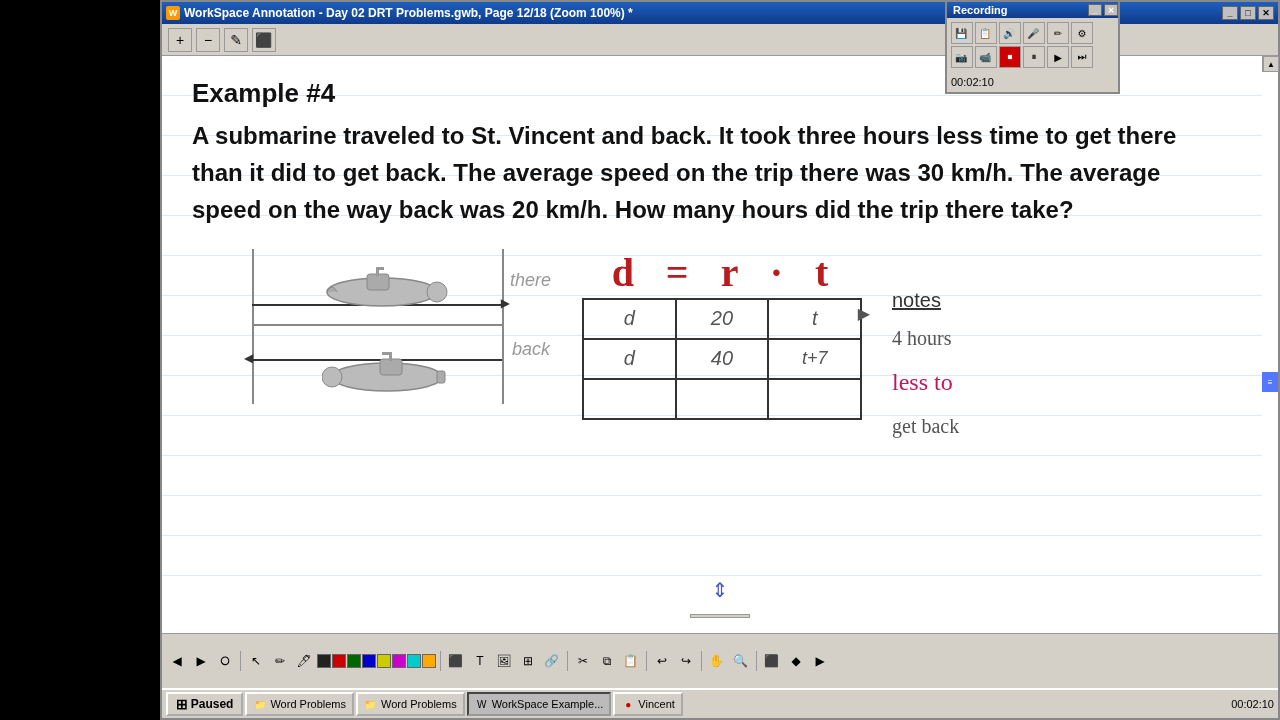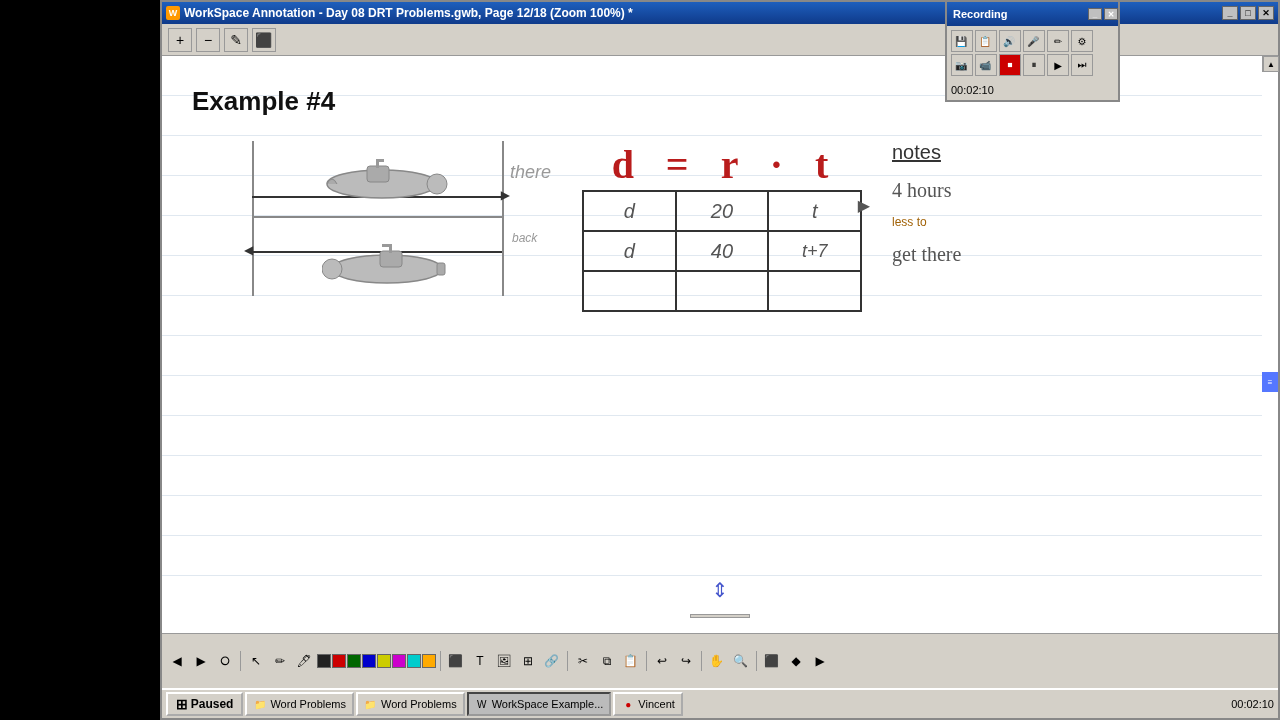--- a/index.html
+++ b/index.html
@@ -92,21 +92,21 @@
 
     
     .content-area {
       position: absolute;
       left: 0;
       top: 54px;
       right: 16px;
       bottom: 115px;
       background: #fff;
       overflow: hidden;
-      padding: 26px 30px;
+      padding: 18px 30px;
     }
 
     
     .content-area::before {
       content: '';
       position: absolute;
       left: 0; right: 0; top: 0; bottom: 0;
       background: repeating-linear-gradient(
         to bottom,
         transparent,
@@ -351,21 +351,21 @@
 </head>
 <body>
 
 <div class="left-area"></div>
 
 <div class="main-window">
 
   <div class="title-bar">
     <div class="title-bar-left">
       <div class="title-icon">W</div>
-      <span>WorkSpace Annotation - Day 08 DRT Problems.gwb, Page 12/18 (Zoom 100%) *</span>
+      <span>WorkSpace Annotation - Day 02 DRT Problems.gwb, Page 12/18 (Zoom 100%) *</span>
     </div>
     <div class="title-bar-buttons">
       <div class="title-btn">_</div>
       <div class="title-btn">□</div>
       <div class="title-btn">✕</div>
     </div>
   </div>
 
   <div class="toolbar">
     <div class="toolbar-btn">+</div>
@@ -379,20 +379,21 @@
   </div>
 
   <div style="position:absolute;right:0;top:370px;width:16px;height:20px;background:#5577ff;display:flex;align-items:center;justify-content:center;cursor:pointer;">
     <span style="color:white;font-size:8px;">≡</span>
   </div>
 
   <div class="content-area">
 
     <div class="example-text">
       <div style="margin-bottom:4px;">Example #4</div>
+      <div style="font-size:24px;line-height:1.55;">A submarine traveled to St. Vincent and back. It took three hours less time to get there than it did to get back.  The average speed on the trip there was 30 km/h.  The average speed on the way back was 20 km/h.  How many hours did the trip there take?</div>
     </div>
 
     <div class="diagram-area">
 
       <div class="submarine-container">
 
         <div style="position:absolute;left:60px;top:0;width:2px;height:155px;background:#888;"></div>
         <div style="position:absolute;left:310px;top:0;width:2px;height:155px;background:#888;"></div>
         <div style="position:absolute;left:60px;top:75px;width:252px;height:2px;background:#888;"></div>
 
@@ -417,21 +418,21 @@
         <svg class="sub-image-bottom" width="130" height="45" viewBox="0 0 130 45" style="top:100px">
           <ellipse cx="65" cy="28" rx="55" ry="14" fill="#bbb" stroke="#888" stroke-width="1.5"></ellipse>
           <rect x="58" y="10" width="22" height="16" rx="3" fill="#aaa" stroke="#888" stroke-width="1"></rect>
           <rect x="67" y="3" width="3" height="9" fill="#999"></rect>
           <rect x="60" y="3" width="8" height="3" fill="#999"></rect>
           <ellipse cx="10" cy="28" rx="10" ry="10" fill="#bbb" stroke="#888" stroke-width="1"></ellipse>
           <rect x="115" y="22" width="8" height="12" rx="2" fill="#aaa" stroke="#888" stroke-width="1"></rect>
         </svg>
 
         <div class="label-there" style="position:absolute;top:21px;left:318px;font-size:18px;color:#999;font-style:italic;">there</div>
-        <div class="label-back" style="position:absolute;top:90px;left:320px;font-size:12px;color:#999;">back</div>
+        <div class="label-back" style="position:absolute;top:90px;left:320px;font-size:18px;color:#999;">back</div>
       </div>
 
       <div class="drt-section" style="margin-left:10px;">
 
         <div style="font-size:40px;font-weight:bold;text-align:center;margin-bottom:2px;font-family:'Times New Roman',serif;color:#b91c1c;letter-spacing:4px;">
           d &nbsp;=&nbsp; r &nbsp;·&nbsp; t
         </div>
 
         <table class="drt-table">
           <tbody>
@@ -450,24 +451,24 @@
             <td>&nbsp;</td>
             <td>&nbsp;</td>
           </tr>
         </tbody>
           </table>
 
         <div style="position:absolute;right:-8px;top:55px;font-size:16px;color:#555;">▶</div>
       </div>
 
       <div class="notes-section" style="margin-left:20px;">
-        <div class="notes-title" style="font-size:20px;text-decoration:underline;color:#333;margin-bottom:6px;">notes</div>
+        <div class="notes-title" style="font-size:20px;text-decoration:underline;color:#333;margin-bottom:6px;margin-top:40px;">notes</div>
         <div style="font-size:20px;color:#555;font-family:'Brush Script MT',cursive;line-height:2;">4 hours</div>
-        <div style="font-size:12px;color:#a16207;font-family:Liberation Sans, sans-serif;line-height:2;">less to</div>
-        <div style="font-size:20px;color:#555;font-family:'Brush Script MT',cursive;line-height:2;">get there</div>
+        <div style="font-size:24px;color:#be185d;font-family:Liberation Serif, serif;line-height:2;">less to</div>
+        <div style="font-size:20px;color:#555;font-family:'Brush Script MT',cursive;line-height:2;">get back</div>
       </div>
 
     </div>
 
   </div>
 
   <div style="position:absolute;bottom:116px;left:50%;transform:translateX(-50%);color:#4455cc;font-size:20px;cursor:pointer;">⇕</div>
   <div style="position:absolute;bottom:100px;left:50%;transform:translateX(-50%);width:60px;height:4px;background:#d4d0c8;border:1px solid #999;"></div>
 
   <div class="bottom-toolbar">
@@ -554,21 +555,21 @@
       <span>00:02:10</span>
     </div>
   </div>
 
 </div>
 
 <div style="position:absolute;right:0;top:0;width:0px;height:720px;background:#d4d0c8;">
 </div>
 
 <div style="position:absolute;right:160px;top:0;width:175px;background:#d4d0c8;border:2px solid #888;z-index:10;">
-  <div style="background:linear-gradient(to bottom,#1e5fbd,#0f3a8a);height:24px;color:#fff;font-size:11px;font-weight:bold;display:flex;align-items:center;padding-left:6px;justify-content:space-between;">
+  <div style="background:linear-gradient(to bottom,#1e5fbd,#0f3a8a);height:16px;color:#fff;font-size:11px;font-weight:bold;display:flex;align-items:center;padding-left:6px;justify-content:space-between;">
     <span>Recording</span>
     <div style="display:flex;gap:2px;">
       <div style="width:14px;height:12px;background:#c0c0c0;border:1px solid #666;display:flex;align-items:center;justify-content:center;font-size:8px;cursor:pointer;">_</div>
       <div style="width:14px;height:12px;background:#c0c0c0;border:1px solid #666;display:flex;align-items:center;justify-content:center;font-size:8px;cursor:pointer;">✕</div>
     </div>
   </div>
   <div style="display:flex;flex-wrap:wrap;gap:2px;padding:4px;">
     <div style="width:22px;height:22px;background:#d4d0c8;border:1px solid #999;display:flex;align-items:center;justify-content:center;font-size:10px;cursor:pointer;">💾</div>
     <div style="width:22px;height:22px;background:#d4d0c8;border:1px solid #999;display:flex;align-items:center;justify-content:center;font-size:10px;cursor:pointer;">📋</div>
     <div style="width:22px;height:22px;background:#d4d0c8;border:1px solid #999;display:flex;align-items:center;justify-content:center;font-size:10px;cursor:pointer;">🔊</div>

